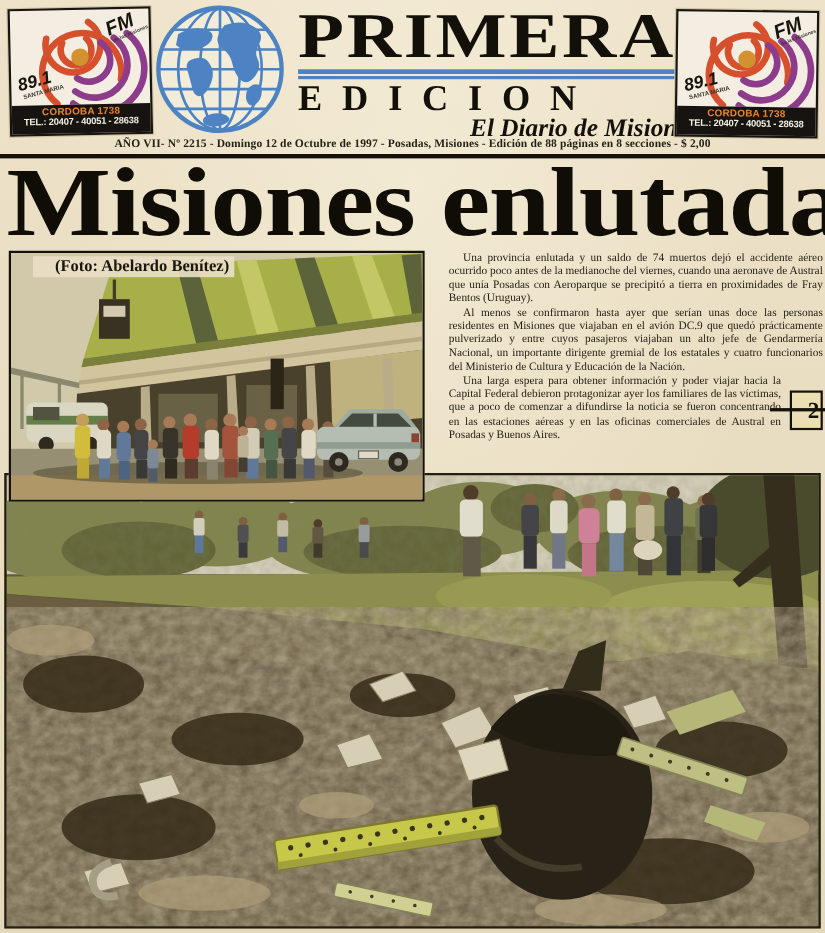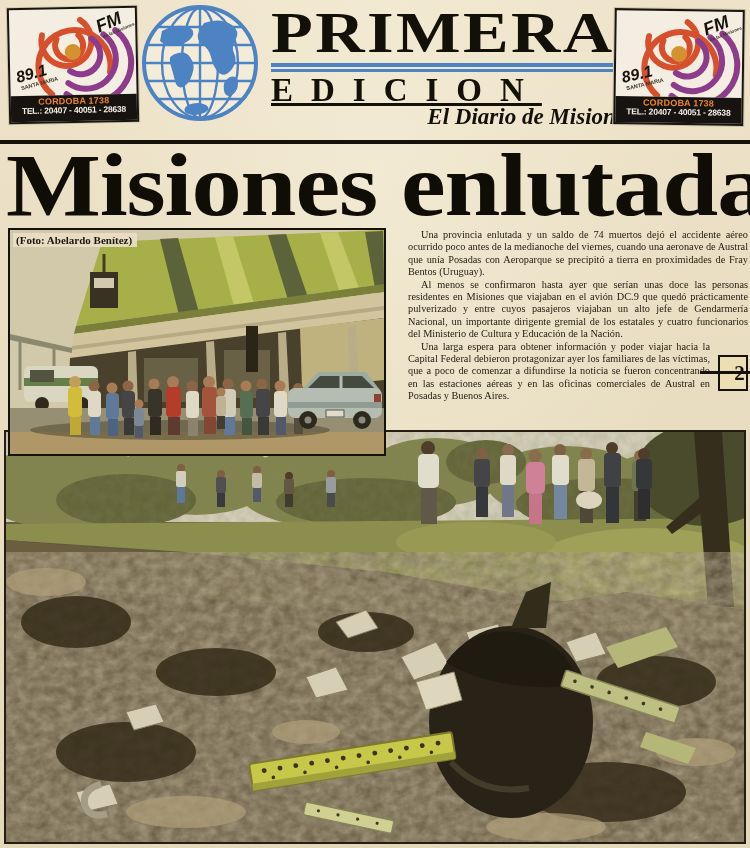--- a/index.html
+++ b/index.html
@@ -28,39 +28,39 @@
   .radio-strip .tel{ color:#f4efe2; font-size:8.5px; font-weight:bold; letter-spacing:-0.2px;}
 
   .globe{ position:absolute; left:134px; top:1px; }
 
   .mast-center{ position:absolute; left:271px; top:4px; width:364px; }
   .mast-title{ font-weight:bold; font-size:58px; line-height:58px; letter-spacing:2px;
     transform:scaleX(1.18); transform-origin:0 50%; white-space:nowrap; color:#131009;}
   .blue-rule{ height:9px; margin-top:1px;
     background:linear-gradient(#4d82c3 0 44%, rgba(0,0,0,0) 44% 66%, #4d82c3 66% 100%); }
   .mast-sub{ font-weight:bold; font-size:33px; line-height:34px; letter-spacing:18px;
-    white-space:nowrap; margin-top:1px; color:#131009;text-decoration:underline;}
+    white-space:nowrap; margin-top:1px; color:#131009;}
   .mast-tagline{ font-weight:bold; font-style:italic; font-size:23px; line-height:24px;
     text-align:right; margin-top:-2px; letter-spacing:0; color:#14100a;}
 
   .dateline{ position:absolute; top:126px; left:0; width:100%; text-align:center;
     font-size:10.5px; font-weight:bold; letter-spacing:.1px; color:#241f15; }
   .black-rule{ position:absolute; top:140px; left:0; width:750px; height:4px; background:#16120b; }
 
   
   .headline{ position:absolute; top:141px; left:6px; width:740px; height:88px;
     font-weight:bold; font-size:89px; line-height:88px; white-space:nowrap;
     transform:scaleX(1.13); transform-origin:0 0; letter-spacing:-1px; color:#100d07;}
 
   
   .inset-photo{ position:absolute; left:8px; top:228px; width:378px; height:228px;
     border:2px solid #15110b; background:#cfc6a8; z-index:3; }
   .inset-photo svg{ display:block; }
-  .photo-credit{ position:absolute; left:3px; top:3px; background:rgba(233,222,196,.92);
-    font-size:11px; font-weight:bold; padding:1px 5px 1px 3px; color:#1b160e; }
+  .photo-credit{ position:absolute; left:20px; top:3px; background:rgba(233,222,196,.92);
+    font-size:15px; font-weight:bold; padding:1px 5px 1px 20px; color:#1b160e; }
 
   .body-text{ position:absolute; left:392px; top:229px; width:356px;
     font-size:10.3px; line-height:12.4px; text-align:justify; color:#201a10; }
   .body-text p{ text-indent:13px;margin-left:16px; }
   .page-box{ float:right; width:30px; height:36px; border:2px solid #15110b;
     background:#ecdfb4; margin:14px 0 2px 8px; text-align:center;
     font-size:21px; font-weight:bold; line-height:33px; display:block; color:#15110b;}
   .page-rule{ position:absolute; left:700px; top:371px; width:50px; height:3px; background:#15110b; }
 
   
@@ -155,20 +155,21 @@
         <text x="88" y="20" font-family="Liberation Sans, sans-serif" font-style="italic" font-weight="bold" font-size="18" fill="#17130d">FM</text>
         <text x="90" y="27" font-family="Liberation Sans, sans-serif" font-weight="bold" font-size="4.6" fill="#3a342a">de las Misiones</text>
       </g>
     </svg>
     <div class="radio-strip">
       <div class="addr">CORDOBA 1738</div>
       <div class="tel">TEL.: 20407 - 40051 - 28638</div>
     </div>
   </div>
 
+  <div class="dateline">AÑO VII- Nº 2215 - Domingo 12 de Octubre de 1997 - Posadas, Misiones - Edición de 88 páginas en 8 secciones - $ 2,00</div>
   <div class="black-rule"></div>
 
   <div class="headline">Misiones enlutada</div>
 
   <div class="main-photo">
     <svg width="738" height="410" viewBox="0 0 738 410">
       <defs>
         <filter id="mudDark" x="0" y="0" width="100%" height="100%">
           <feTurbulence type="fractalNoise" baseFrequency="0.045 0.06" numOctaves="4" seed="11"></feTurbulence>
           <feColorMatrix type="matrix" values="0 0 0 0 0.16  0 0 0 0 0.13  0 0 0 0 0.08  0.95 0 0 0 0"></feColorMatrix>

